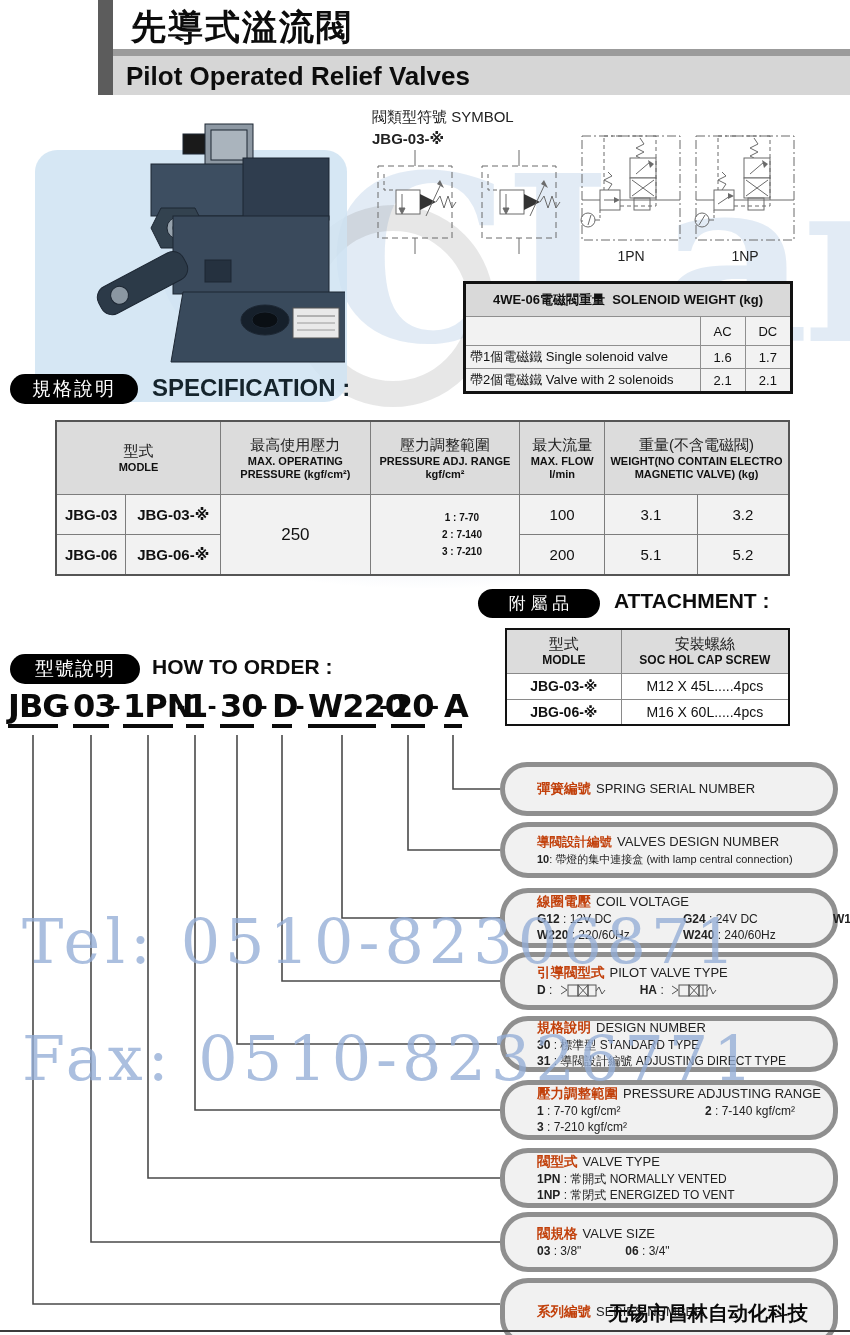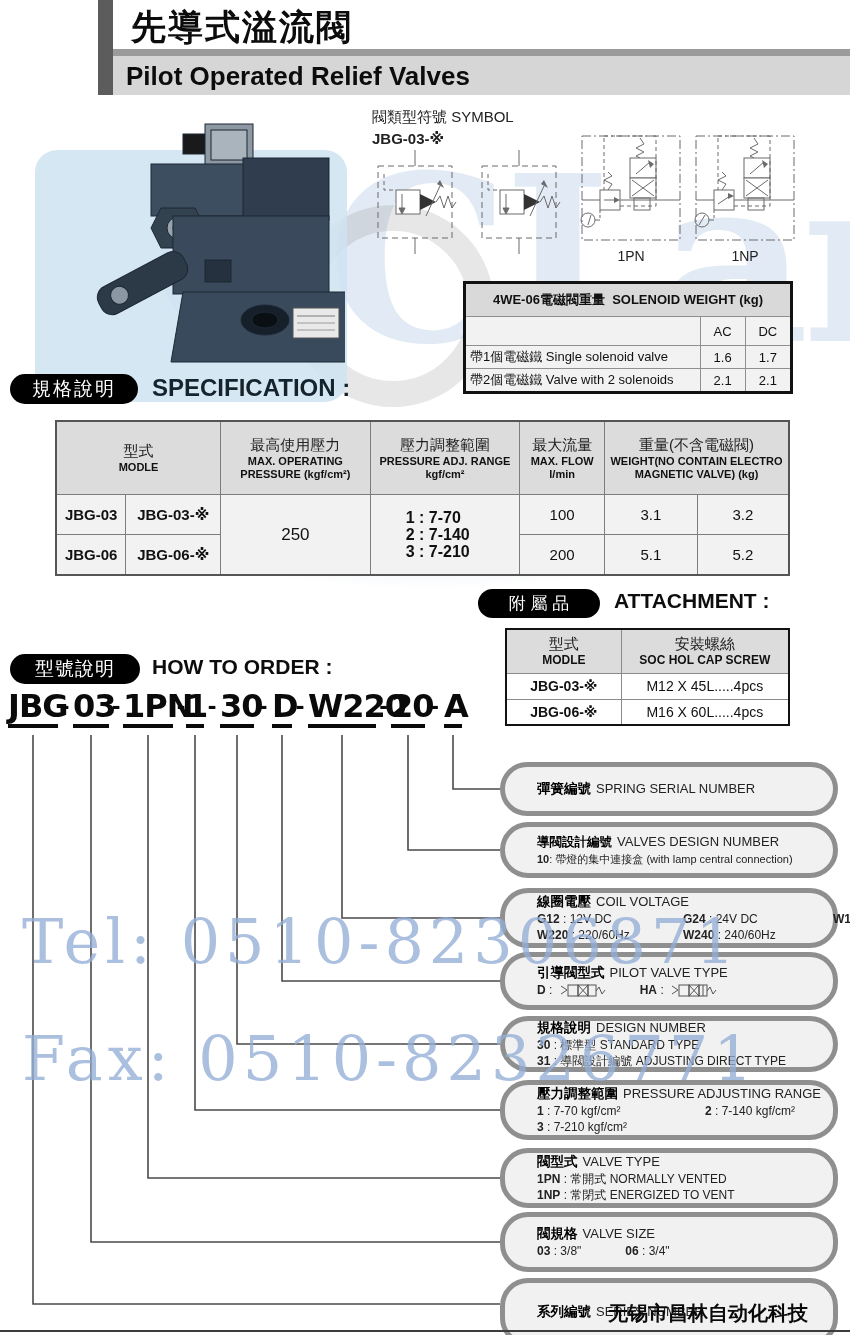--- a/index.html
+++ b/index.html
@@ -41,38 +41,38 @@
   .sol-title{background:#d9d9d9;font-weight:bold;text-align:center;height:28px;font-size:13.5px;}
   .sol-acdc{text-align:center;font-size:16px;height:24px;}
   .sol-num{text-align:center;font-size:14.5px;}
   .spec-tbl{left:55px;top:420px;width:735px;border:2px solid #555;background:#f2f2f2;}
   .spec-tbl th,.spec-tbl td{border:1.5px solid #7d7d7d;}
   .spec-tbl th{background:#dcdcdc;font-weight:normal;height:70px;padding:1px 2px;}
   .spec-tbl td{text-align:center;font-size:15px;height:37px;}
   .th-zh{font-size:15px;color:#222;display:block;}
   .th-en{font-size:11px;font-weight:bold;color:#111;display:block;line-height:13px;}
   .cell-b{font-weight:bold;}
-  .adj-cell div{font-weight:bold;font-size:16px;line-height:17px;text-align:left;padding-left:34px;}
+  .adj-cell div{font-weight:bold;font-size:10px;line-height:17px;text-align:center;padding-left:34px;}
   .att-tbl{left:505px;top:628px;width:285px;border:2.5px solid #121212;background:#fff;}
   .att-tbl td{border:1px solid #8a8a8a;text-align:center;}
   .att-hd{background:#dcdcdc;height:44px;}
   .att-row{height:26px;font-size:14px;font-weight:bold;}
   
   .code-row{left:0;top:688px;width:500px;height:46px;z-index:3;color:#0a0a0a;}
   .seg{position:absolute;top:0;text-align:center;font-weight:800;font-size:32px;letter-spacing:-1px;
        line-height:36px;height:40px;border-bottom:4px solid #0a0a0a;box-sizing:border-box;
        font-family:"DejaVu Sans",sans-serif;}
   .dash{position:absolute;top:0;font-weight:800;font-size:26px;line-height:34px;text-align:center;}
   .wires{left:0;top:0;width:850px;height:1335px;z-index:2;pointer-events:none;}
   
   .bubble{left:500px;width:338px;border:5px solid #8f8f8f;border-radius:28px;background:#f1f1f1;
           box-sizing:border-box;z-index:3;display:flex;flex-direction:column;justify-content:center;
           padding:4px 10px 4px 32px;}
   .b-title{font-size:13.5px;white-space:nowrap;}
-  .b-title .zh{font-weight:bold;color:#000000;}
+  .b-title .zh{font-weight:bold;color:#c2410c;}
   .b-title .en{color:#222;margin-left:5px;font-size:13px;}
   .b-line{font-size:12px;color:#222;line-height:16px;white-space:nowrap;}
   .b-line b{font-weight:bold;}
   .opt-grid3{display:grid;grid-template-columns:146px 150px auto;font-size:12px;line-height:16px;}
   .opt-grid2{display:grid;grid-template-columns:168px auto;font-size:12px;line-height:16px;}
   .opt-inline{display:flex;gap:34px;font-size:12px;line-height:18px;align-items:center;}
   .opt-inline .icon{margin-left:4px;vertical-align:middle;}
   
   .footer-co{left:608px;top:1300px;font-size:20px;font-weight:bold;color:#0a0a0a;z-index:10;white-space:nowrap;}
   .footer-rule{left:0;top:1330px;width:850px;height:2px;background:#3c3c3c;z-index:4;}

